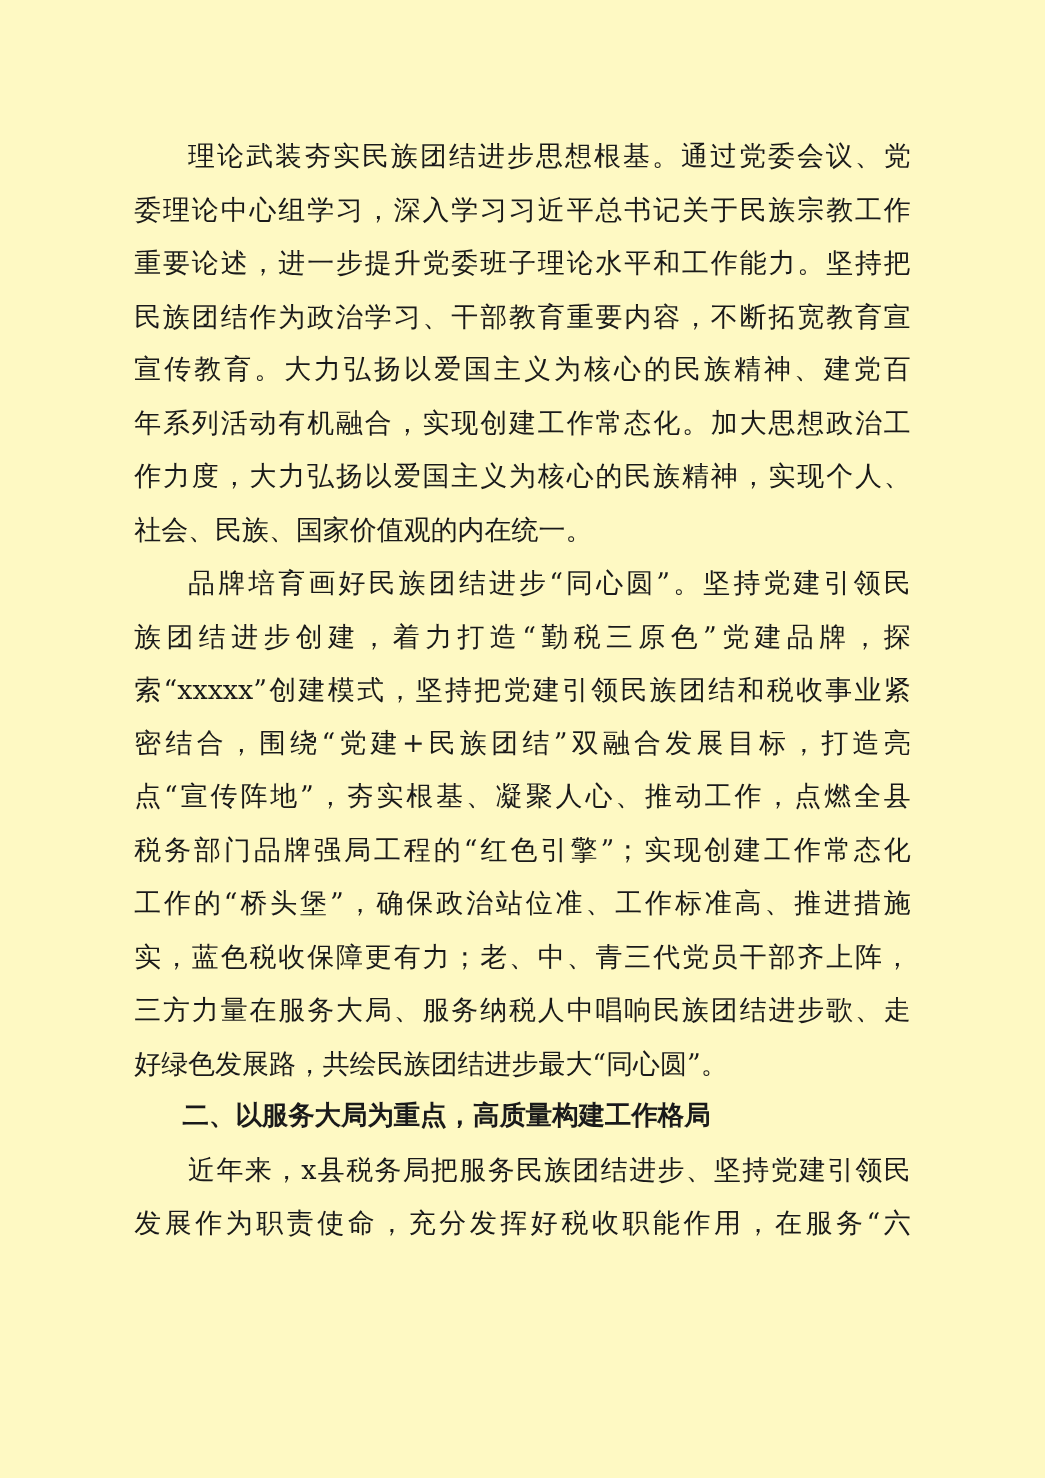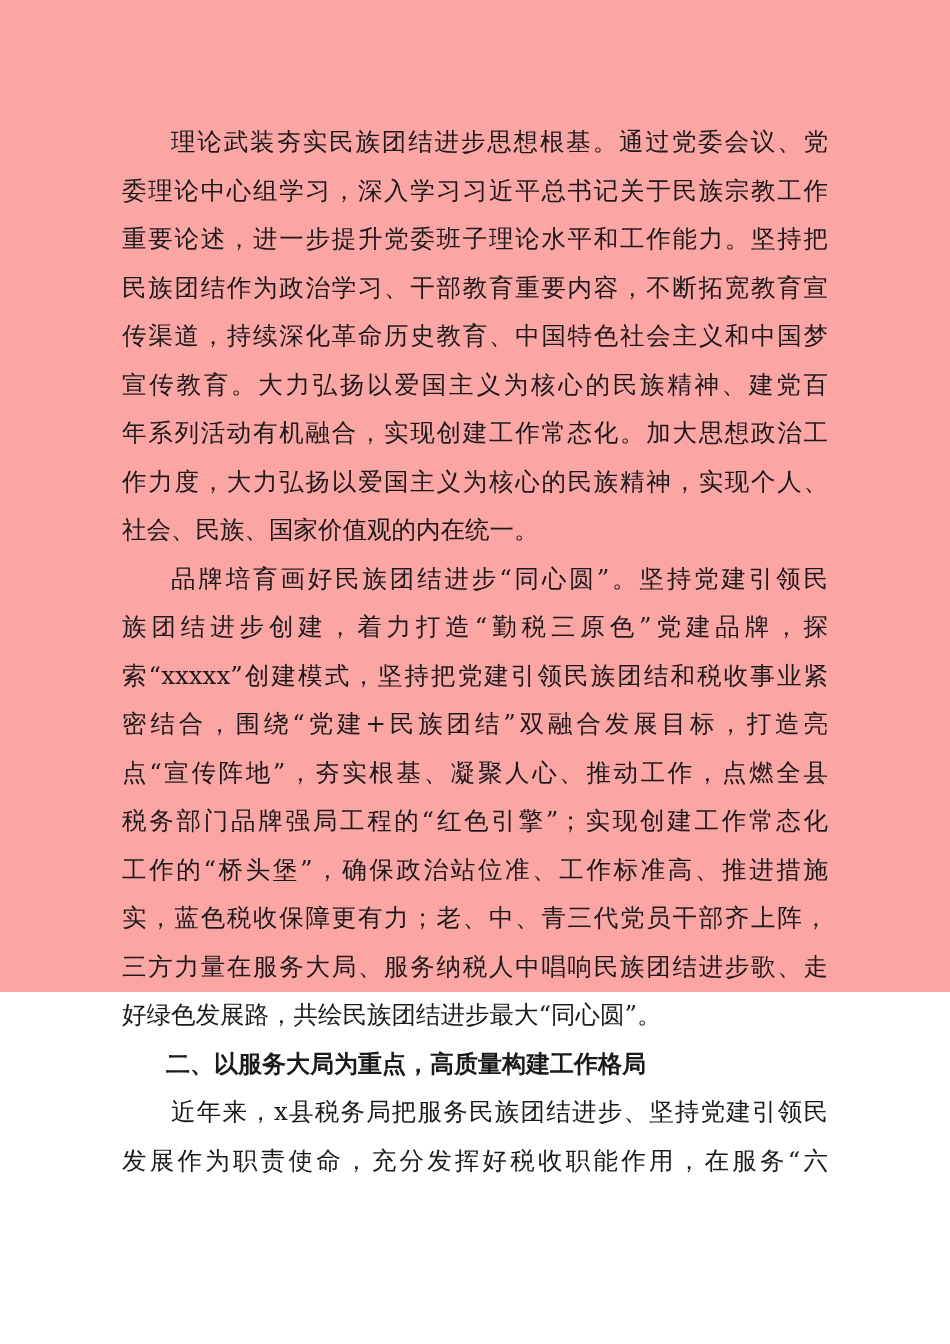--- a/index.html
+++ b/index.html
@@ -12,22 +12,22 @@
     height: 1344px;
     position: relative;
     overflow: hidden;
     font-family: "DejaVu Serif", "Liberation Serif", serif;
     color: #1a1a1a;
   }
   .page {
     position: absolute;
     left: 0; top: 0;
     width: 950px;
-    height: 992px;
-    background: #fca5a5;
+    height: 1344px;
+    background: #fef9c3;
   }
   .body-text {
     position: absolute;
     left: 122px;
     top: 118px;
     width: 706px;
   }
   .line {
     height: 48.5px;
     line-height: 48.5px;
@@ -56,21 +56,20 @@
 <body>
 
 <div class="page">
   <div class="body-text">
 
     <div>
       <div class="line indent">理论武装夯实民族团结进步思想根基。通过党委会议、党</div>
       <div class="line">委理论中心组学习，深入学习习近平总书记关于民族宗教工作</div>
       <div class="line">重要论述，进一步提升党委班子理论水平和工作能力。坚持把</div>
       <div class="line">民族团结作为政治学习、干部教育重要内容，不断拓宽教育宣</div>
-      <div class="line">传渠道，持续深化革命历史教育、中国特色社会主义和中国梦</div>
       <div class="line">宣传教育。大力弘扬以爱国主义为核心的民族精神、建党百</div>
       <div class="line">年系列活动有机融合，实现创建工作常态化。加大思想政治工</div>
       <div class="line">作力度，大力弘扬以爱国主义为核心的民族精神，实现个人、</div>
       <div class="line last">社会、民族、国家价值观的内在统一。</div>
     </div>
 
     <div>
       <div class="line indent">品牌培育画好民族团结进步“同心圆”。坚持党建引领民</div>
       <div class="line">族团结进步创建，着力打造“勤税三原色”党建品牌，探</div>
       <div class="line">索“xxxxx”创建模式，坚持把党建引领民族团结和税收事业紧</div>

